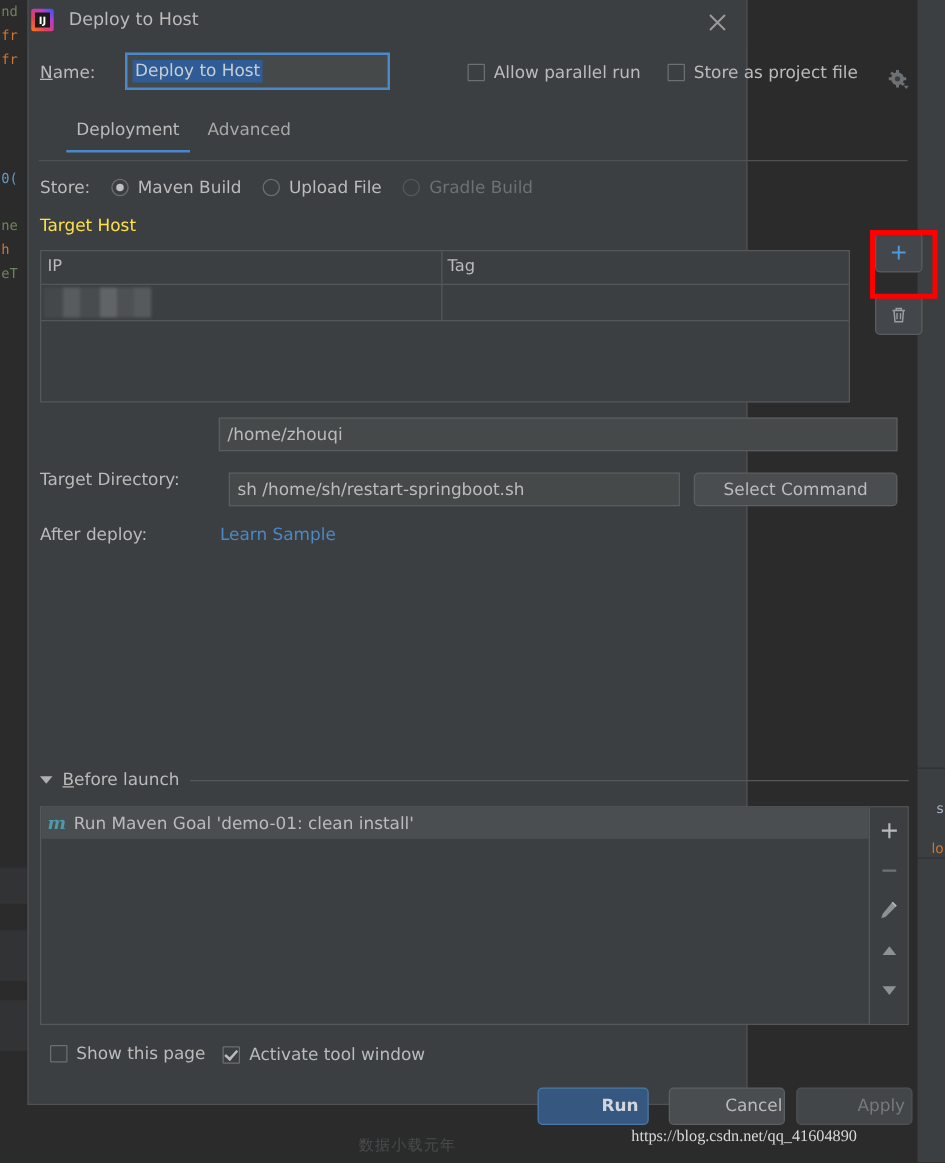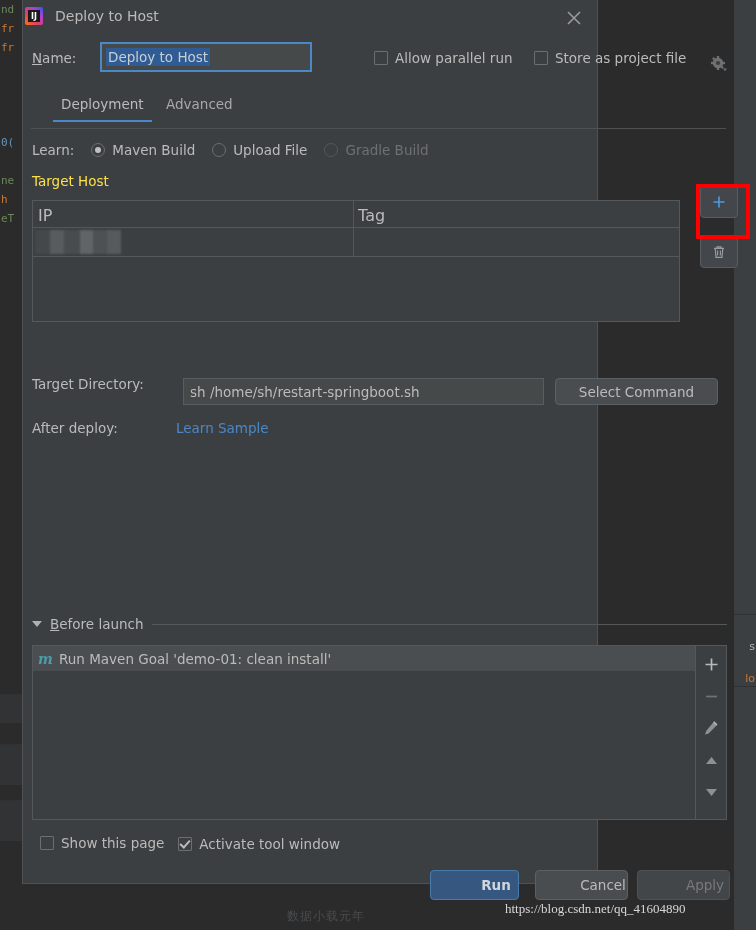--- a/index.html
+++ b/index.html
@@ -251,21 +251,21 @@
     background: #3c3f41;
   }
   .host-head {
     position: relative;
     height: 26px;
     border-bottom: 1px solid #555859;
   }
   .host-head .th {
     position: absolute;
     top: 5px;
-    font-size: 16px;
+    font-size: 13px;
     color: #bbbbbb;
   }
   .th-ip { left: 5px; }
   .th-tag { left: 325px; }
   .col-divider {
     position: absolute;
     left: 320px; top: 0;
     width: 1px; height: 55px;
     background: #555859;
   }
@@ -571,21 +571,21 @@
     </svg>
   </div>
 
   <div class="tabs">
     <div class="tab active" style="left:38px;">Deployment</div>
     <div class="tab" style="left:143px;">Advanced</div>
     <div class="tabs-underline"></div>
   </div>
 
   <div class="file-row">
-    <span>Learn:</span>
+    <span>Store:</span>
     <span class="radio-opt">
       <span class="rdo sel"></span>
       <span>Maven Build</span>
     </span>
     <span class="radio-opt">
       <span class="rdo"></span>
       <span>Upload File</span>
     </span>
     <span class="radio-opt disabled">
       <span class="rdo dis"></span>
@@ -615,20 +615,23 @@
     <div class="sq-btn" style="margin-top:18px;">
       <svg width="16" height="16" viewBox="0 0 16 16">
         <path d="M3 4.3 H13 M6 4.3 V2.8 H10 V4.3 M4.2 4.3 L5 13.4 H11 L11.8 4.3" stroke="#9a9d9f" stroke-width="1.2" fill="none"></path>
         <path d="M6.6 6.4 V11.4 M9.4 6.4 V11.4" stroke="#9a9d9f" stroke-width="1.1" fill="none"></path>
       </svg>
     </div>
   </div>
   <div class="redbox"></div>
 
   <div class="fld-label" style="left:9px; top:340px;">Target Directory:</div>
+  <div class="text-input" style="left:152px; top:334px; width:543px; height:27px;">
+    <span>/home/zhouqi</span>
+  </div>
 
   <div class="fld-label" style="left:9px; top:384px;">After deploy:</div>
   <div class="text-input" style="left:160px; top:378px; width:361px; height:27px;">
     <span>sh /home/sh/restart-springboot.sh</span>
   </div>
   <div class="btn-gray" style="left:532px; top:378px; width:163px; height:27px;">Select Command</div>
 
   <div class="link" style="left:153px; top:420px;">Learn Sample</div>
 
   <div class="bl-header">

